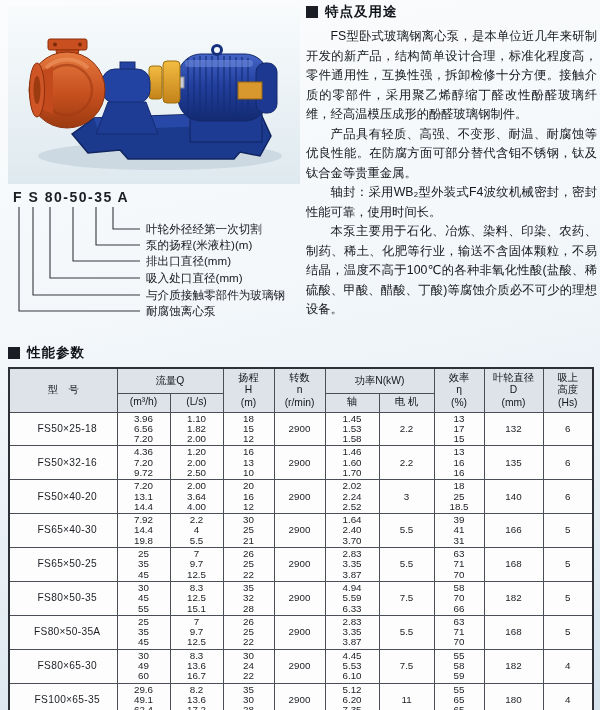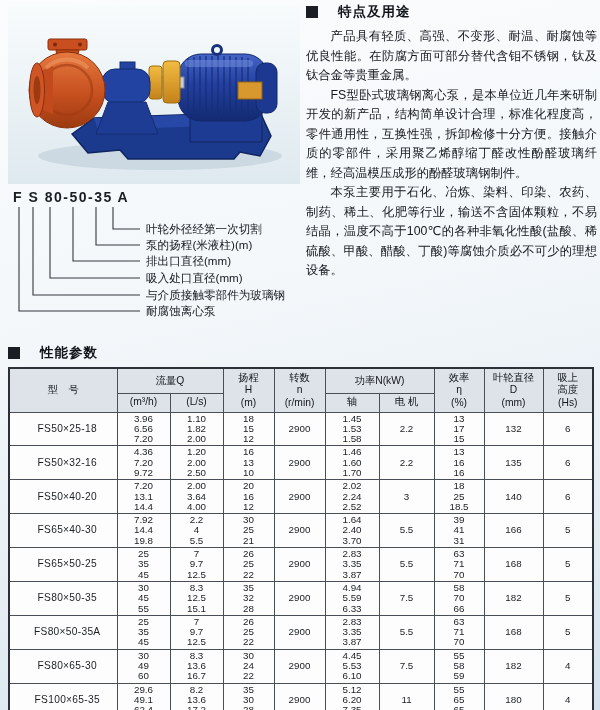--- a/index.html
+++ b/index.html
@@ -6,21 +6,21 @@
   body{
     width:600px;height:710px;position:relative;overflow:hidden;
     font-family:"Liberation Sans","DejaVu Sans",sans-serif;
     background:linear-gradient(168deg,#fbfcfd 0%,#f3f7fa 42%,#e6eef4 72%,#d2e1ec 100%);
   }
   .page{position:absolute;inset:0;}
 
   
   .sec-title{
     font-size:13.5px;font-weight:bold;color:#101318;margin:0;
-    display:flex;align-items:center;gap:20px;letter-spacing:1px;
+    display:flex;align-items:center;gap:7px;letter-spacing:1px;
   }
   .marker{width:12px;height:12px;background:#1a1d24;flex:none;}
 
   
   .photo{position:absolute;left:8px;top:6px;width:292px;height:178px;}
 
   
   .features{position:absolute;left:306px;top:3px;width:291px;}
   .features .sec-title{margin-bottom:6px;}
   .features p{
@@ -126,22 +126,23 @@
         <path d="M38,62 A30 30 0 0 1 80,62" fill="none" stroke="#ef9a66" stroke-width="4" opacity="0.55"></path>
       </g>
     </svg>
   </div>
 
   <section class="features">
     <h2 class="sec-title">
         <span class="marker"></span>
         <span>特点及用途</span>
       </h2>
+    <p>FS型卧式玻璃钢离心泵，是本单位近几年来研制开发的新产品，结构简单设计合理，标准化程度高，零件通用性，互换性强，拆卸检修十分方便。接触介质的零部件，采用聚乙烯醇缩丁醛改性酚醛玻璃纤维，经高温模压成形的酚醛玻璃钢制件。</p>
     <p>产品具有轻质、高强、不变形、耐温、耐腐蚀等优良性能。在防腐方面可部分替代含钼不锈钢，钛及钛合金等贵重金属。</p>
-    <p>FS型卧式玻璃钢离心泵，是本单位近几年来研制开发的新产品，结构简单设计合理，标准化程度高，零件通用性，互换性强，拆卸检修十分方便。接触介质的零部件，采用聚乙烯醇缩丁醛改性酚醛玻璃纤维，经高温模压成形的酚醛玻璃钢制件。</p>
+    <p>轴封：采用WB₂型外装式F4波纹机械密封，密封性能可靠，使用时间长。</p>
     <p>本泵主要用于石化、冶炼、染料、印染、农药、制药、稀土、化肥等行业，输送不含固体颗粒，不易结晶，温度不高于100℃的各种非氧化性酸(盐酸、稀硫酸、甲酸、醋酸、丁酸)等腐蚀介质必不可少的理想设备。</p>
   </section>
 
   <section class="model-sec">
     <svg class="model-svg" width="294" height="140" viewBox="0 0 294 140">
       <text class="code" x="5" y="14">F S 80-50-35 A</text>
       <path class="ln" d="M105,19 V41 H132"></path>
       <path class="ln" d="M88,19 V57 H132"></path>
       <path class="ln" d="M65,19 V73 H132"></path>
       <path class="ln" d="M42,19 V90 H132"></path>

